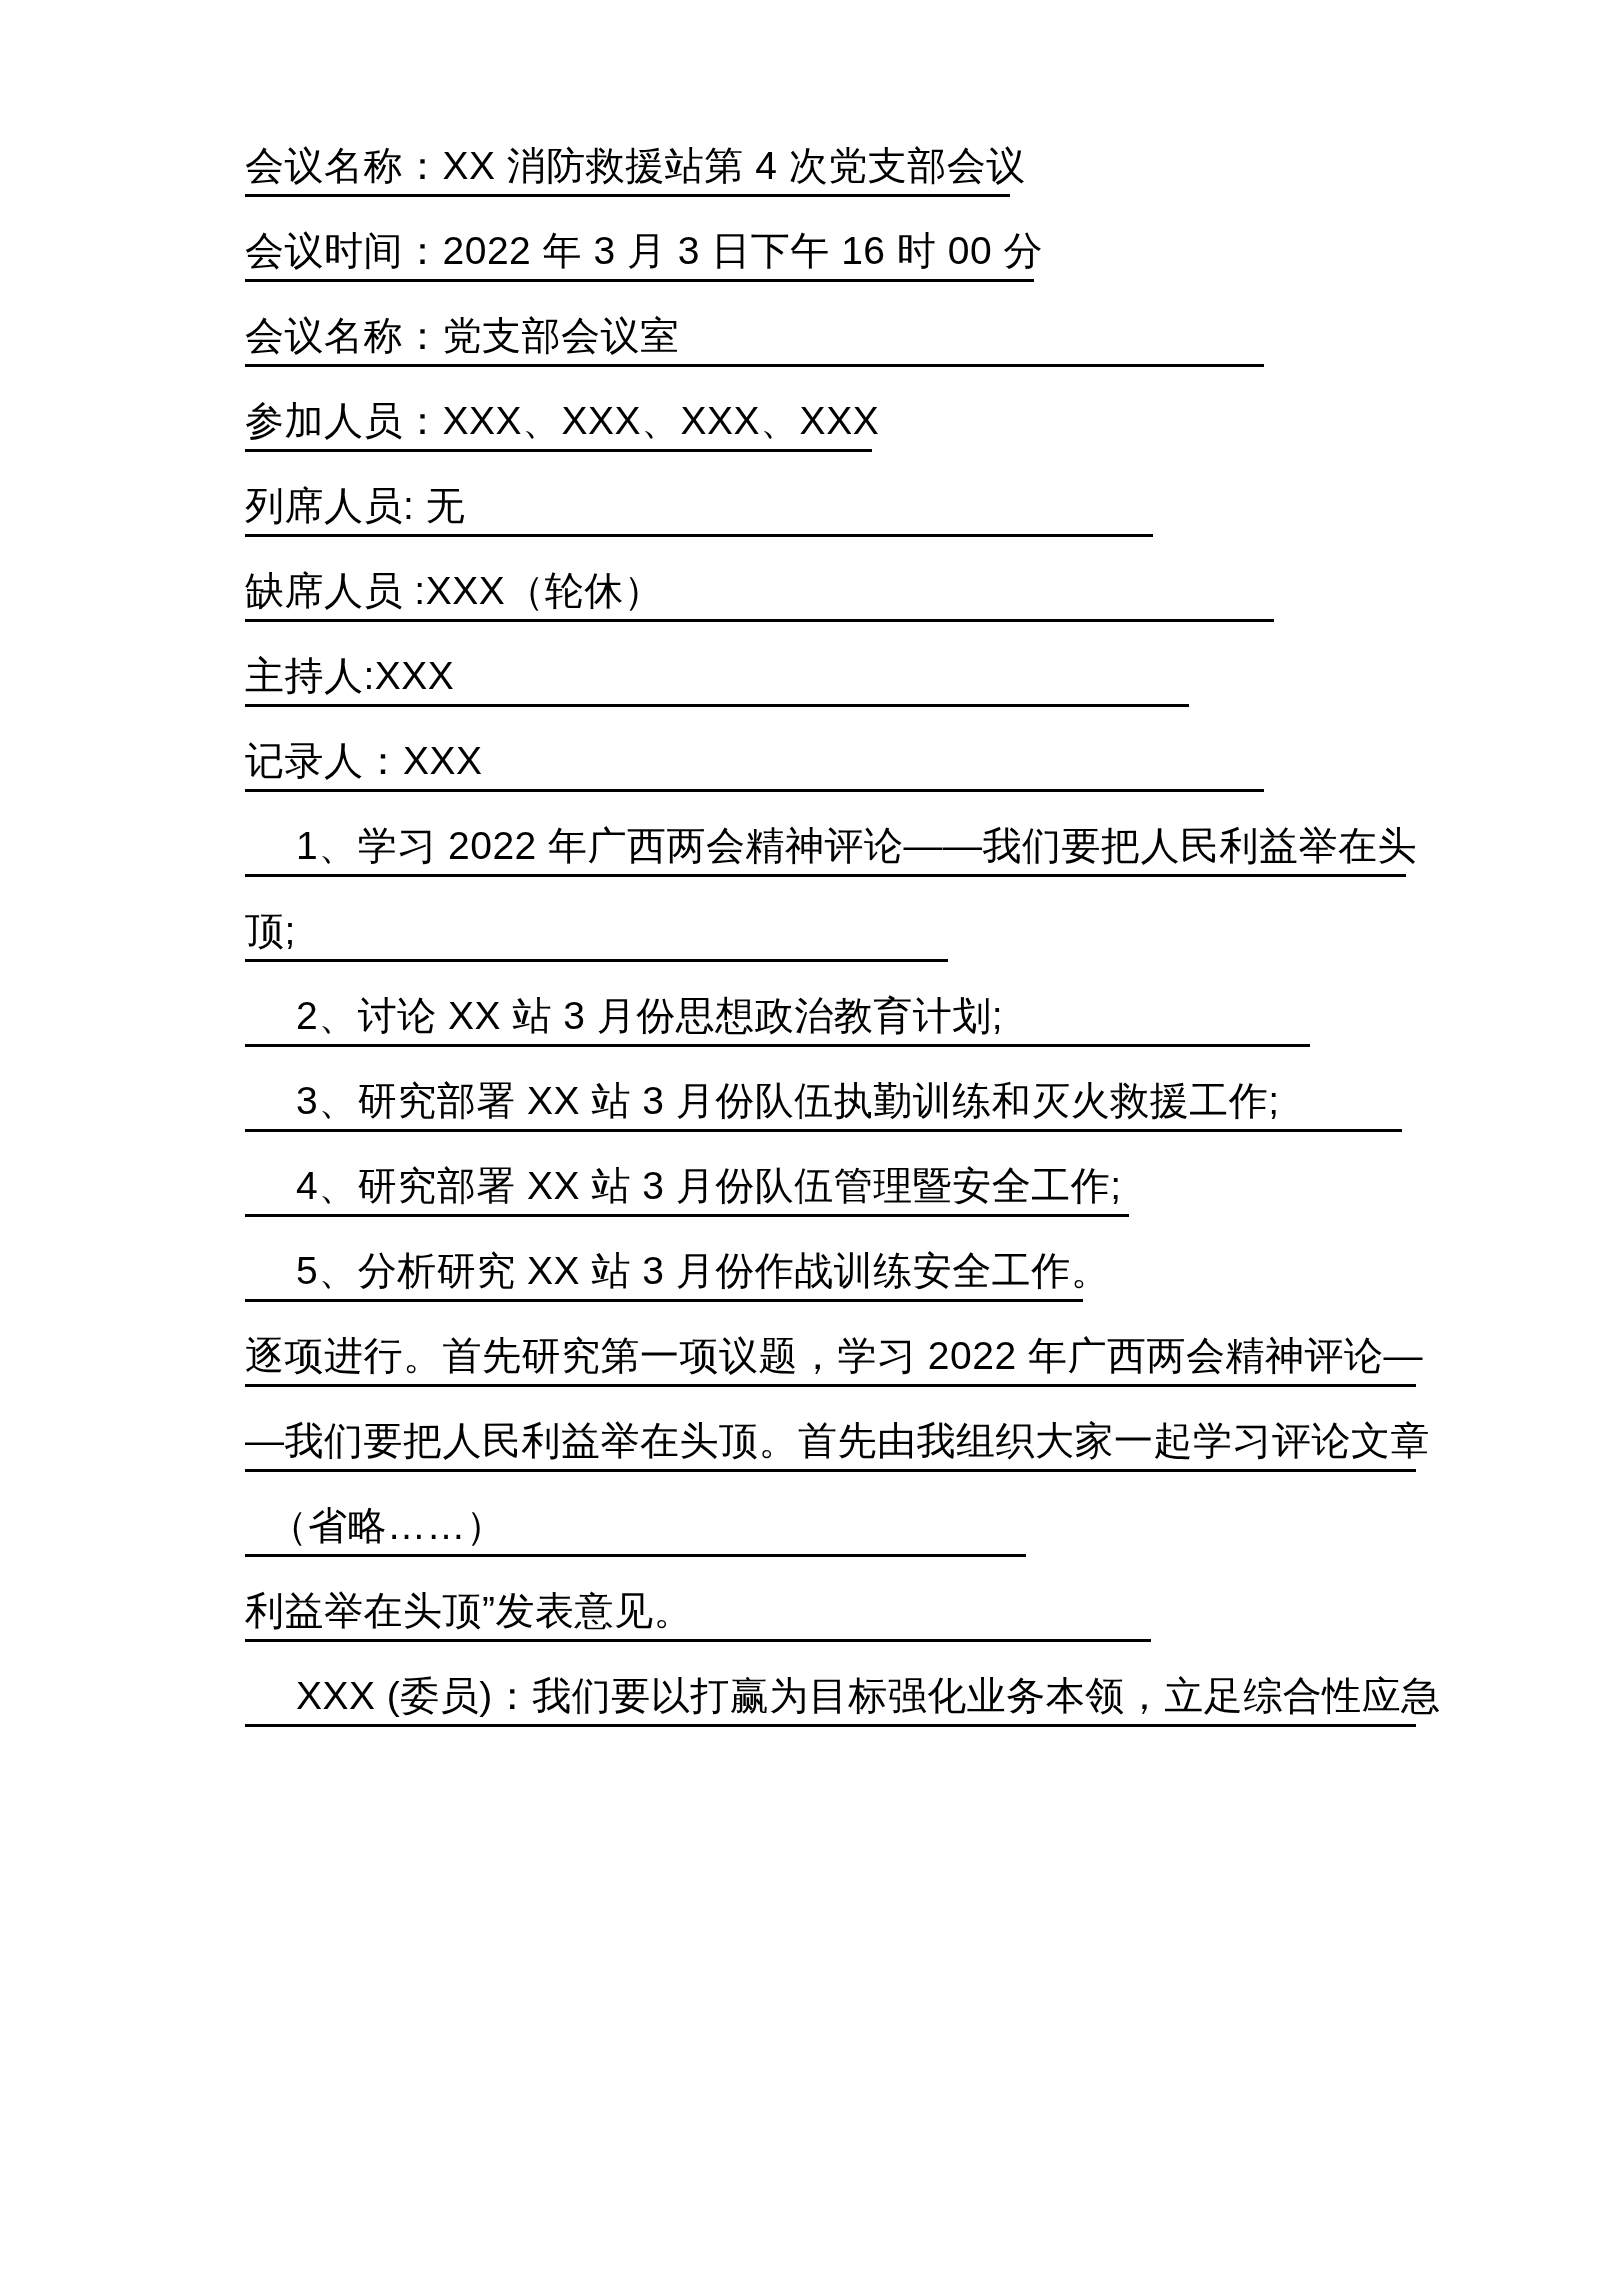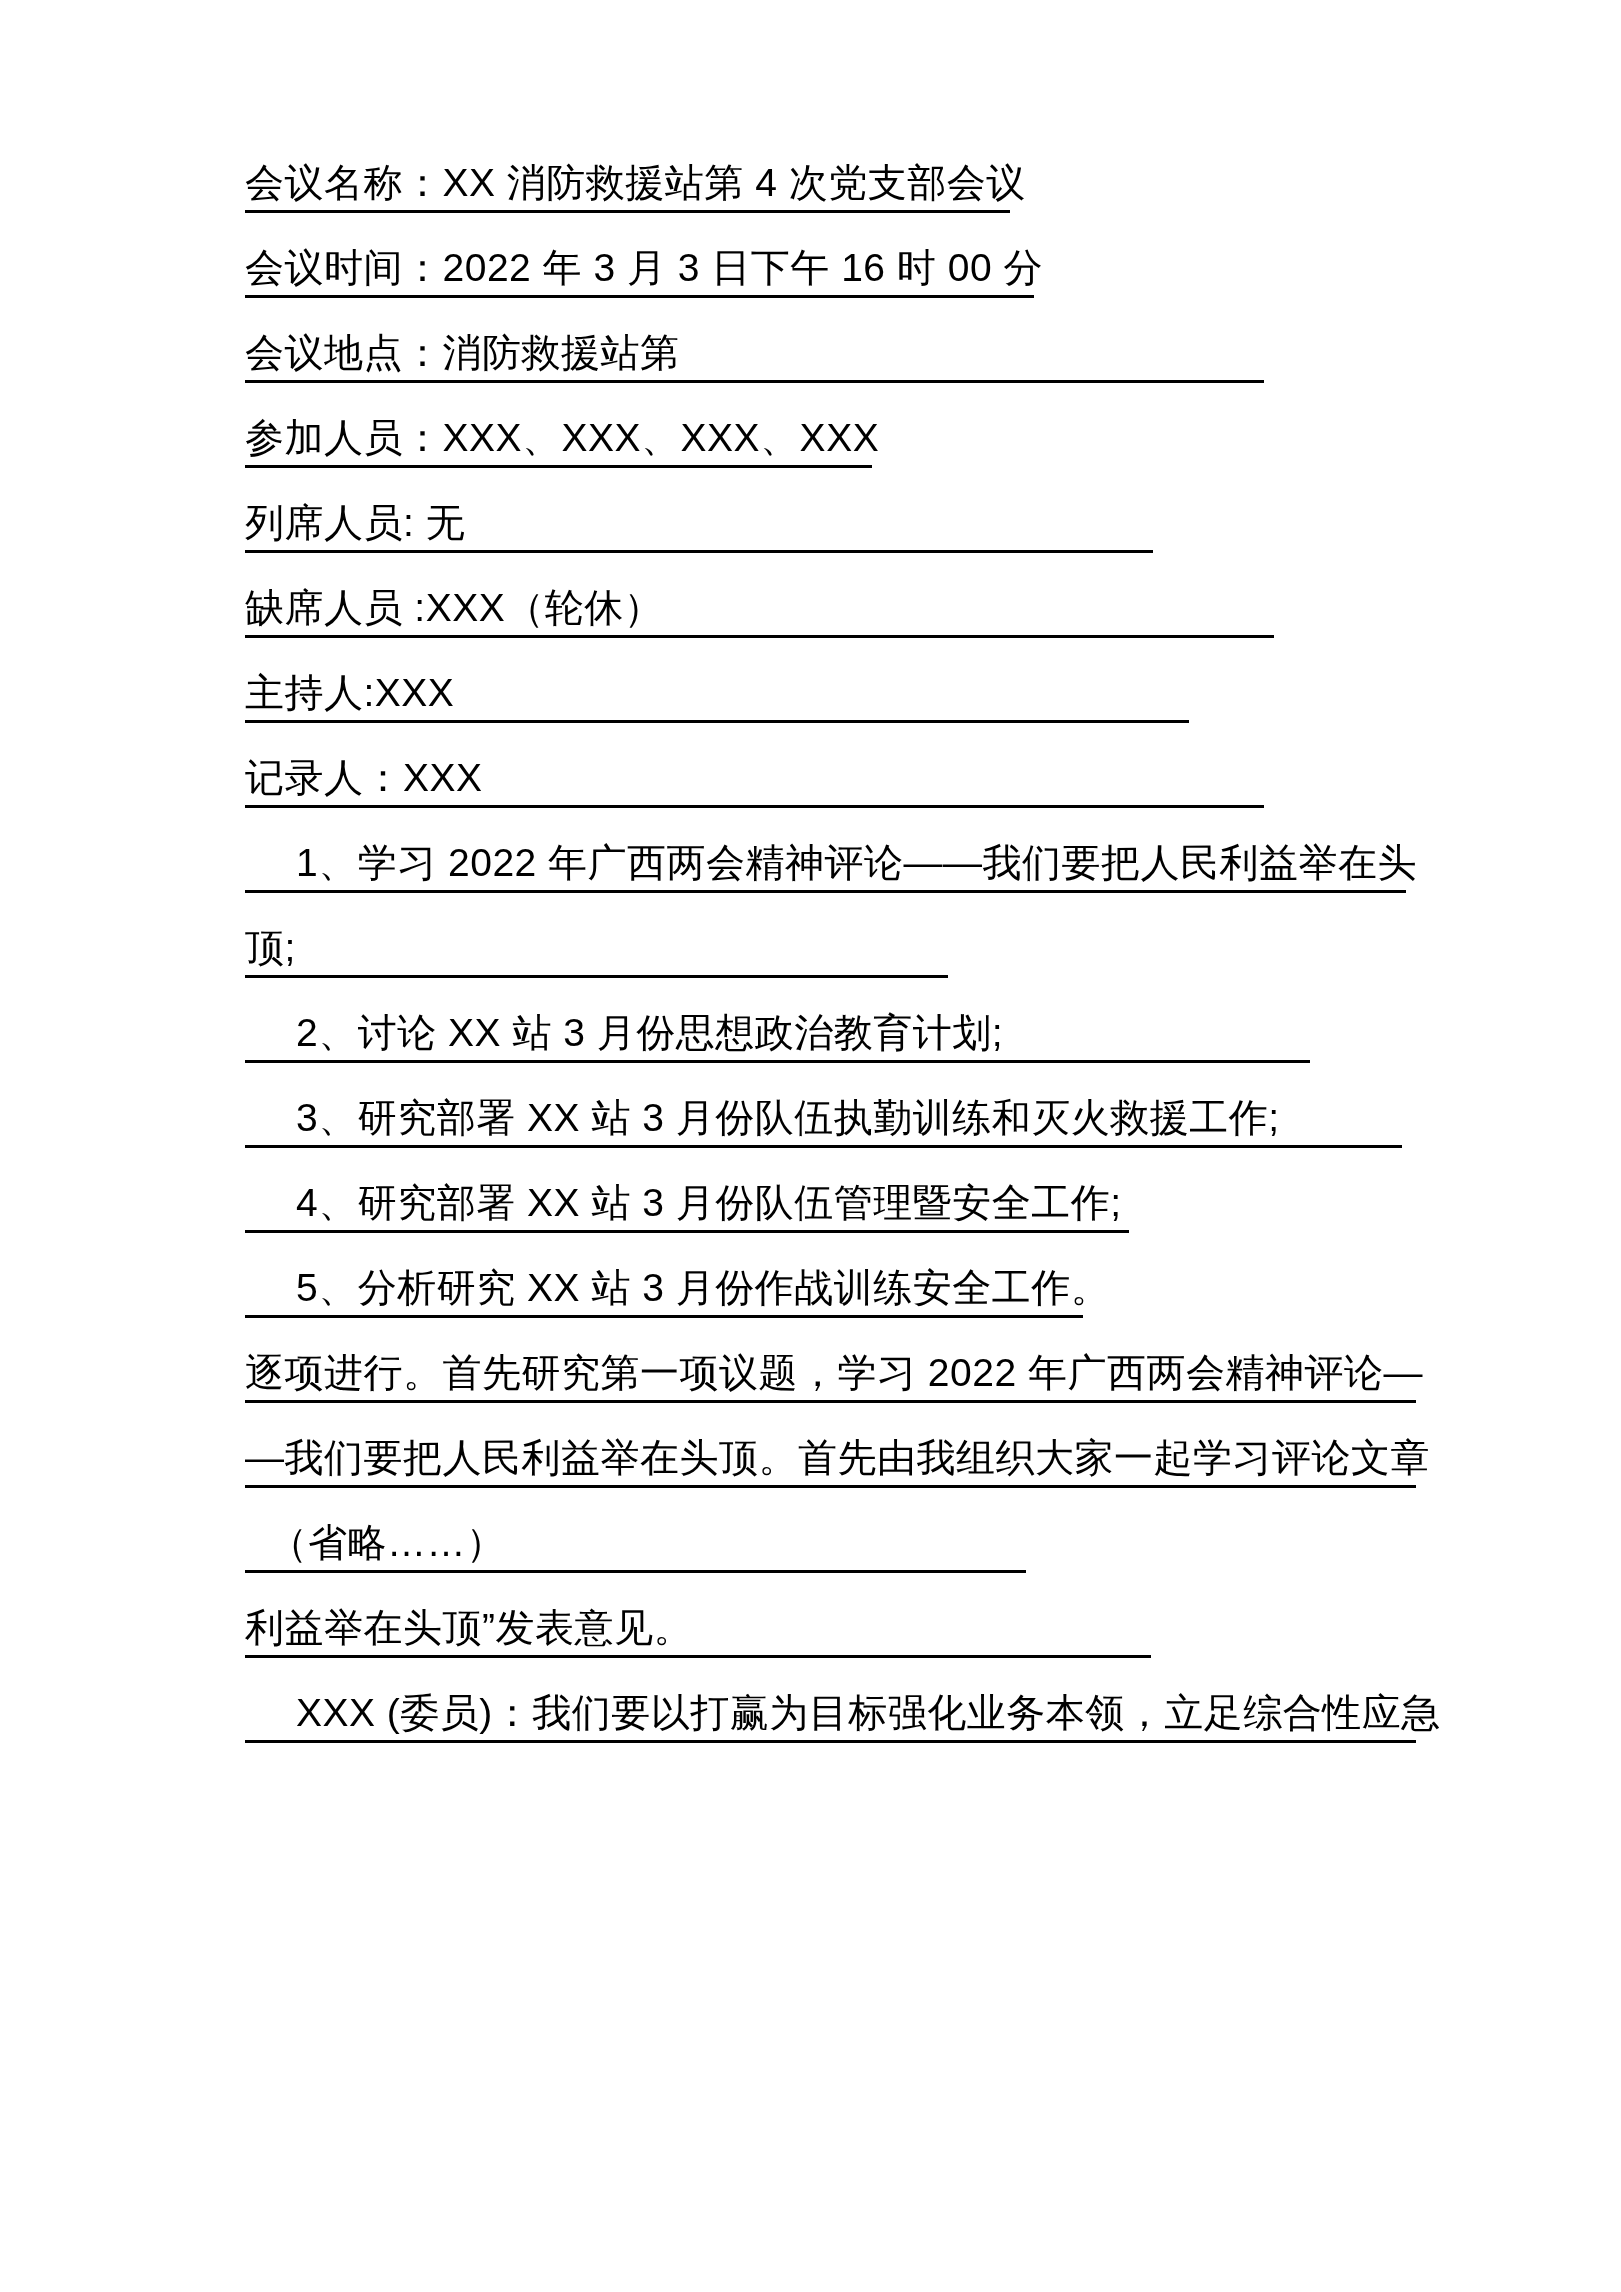--- a/index.html
+++ b/index.html
@@ -18,21 +18,21 @@
   }
   .doc {
     position: absolute;
     left: 245px;
     top: 145px;
     width: 1176px;
   }
   .line {
     height: 85px;
     display: flex;
-    align-items: center;
+    align-items: flex-start;
   }
   .u {
     display: inline-block;
     box-sizing: border-box;
     width: var(--w, 1171px);
     border-bottom: 3.9px solid #000000;
     padding-bottom: 5.9px;
     font-size: 39px;
     line-height: 1.1;
     white-space: nowrap;
@@ -48,21 +48,21 @@
 <div class="page">
   <div class="doc">
 
     <div class="line">
       <span class="u" style="--w:765px">会议名称：XX 消防救援站第 4 次党支部会议</span>
     </div>
     <div class="line">
       <span class="u" style="--w:789px">会议时间：2022 年 3 月 3 日下午 16 时 00 分</span>
     </div>
     <div class="line">
-      <span class="u" style="--w:1019px">会议地点：消防救援站第</span>
+      <span class="u" style="--w:1019px">会议名称：党支部会议室</span>
     </div>
     <div class="line">
       <span class="u" style="--w:627px">参加人员：XXX、XXX、XXX、XXX</span>
     </div>
     <div class="line">
       <span class="u" style="--w:908px">列席人员: 无</span>
     </div>
     <div class="line">
       <span class="u" style="--w:1029px">缺席人员 :XXX（轮休）</span>
     </div>

